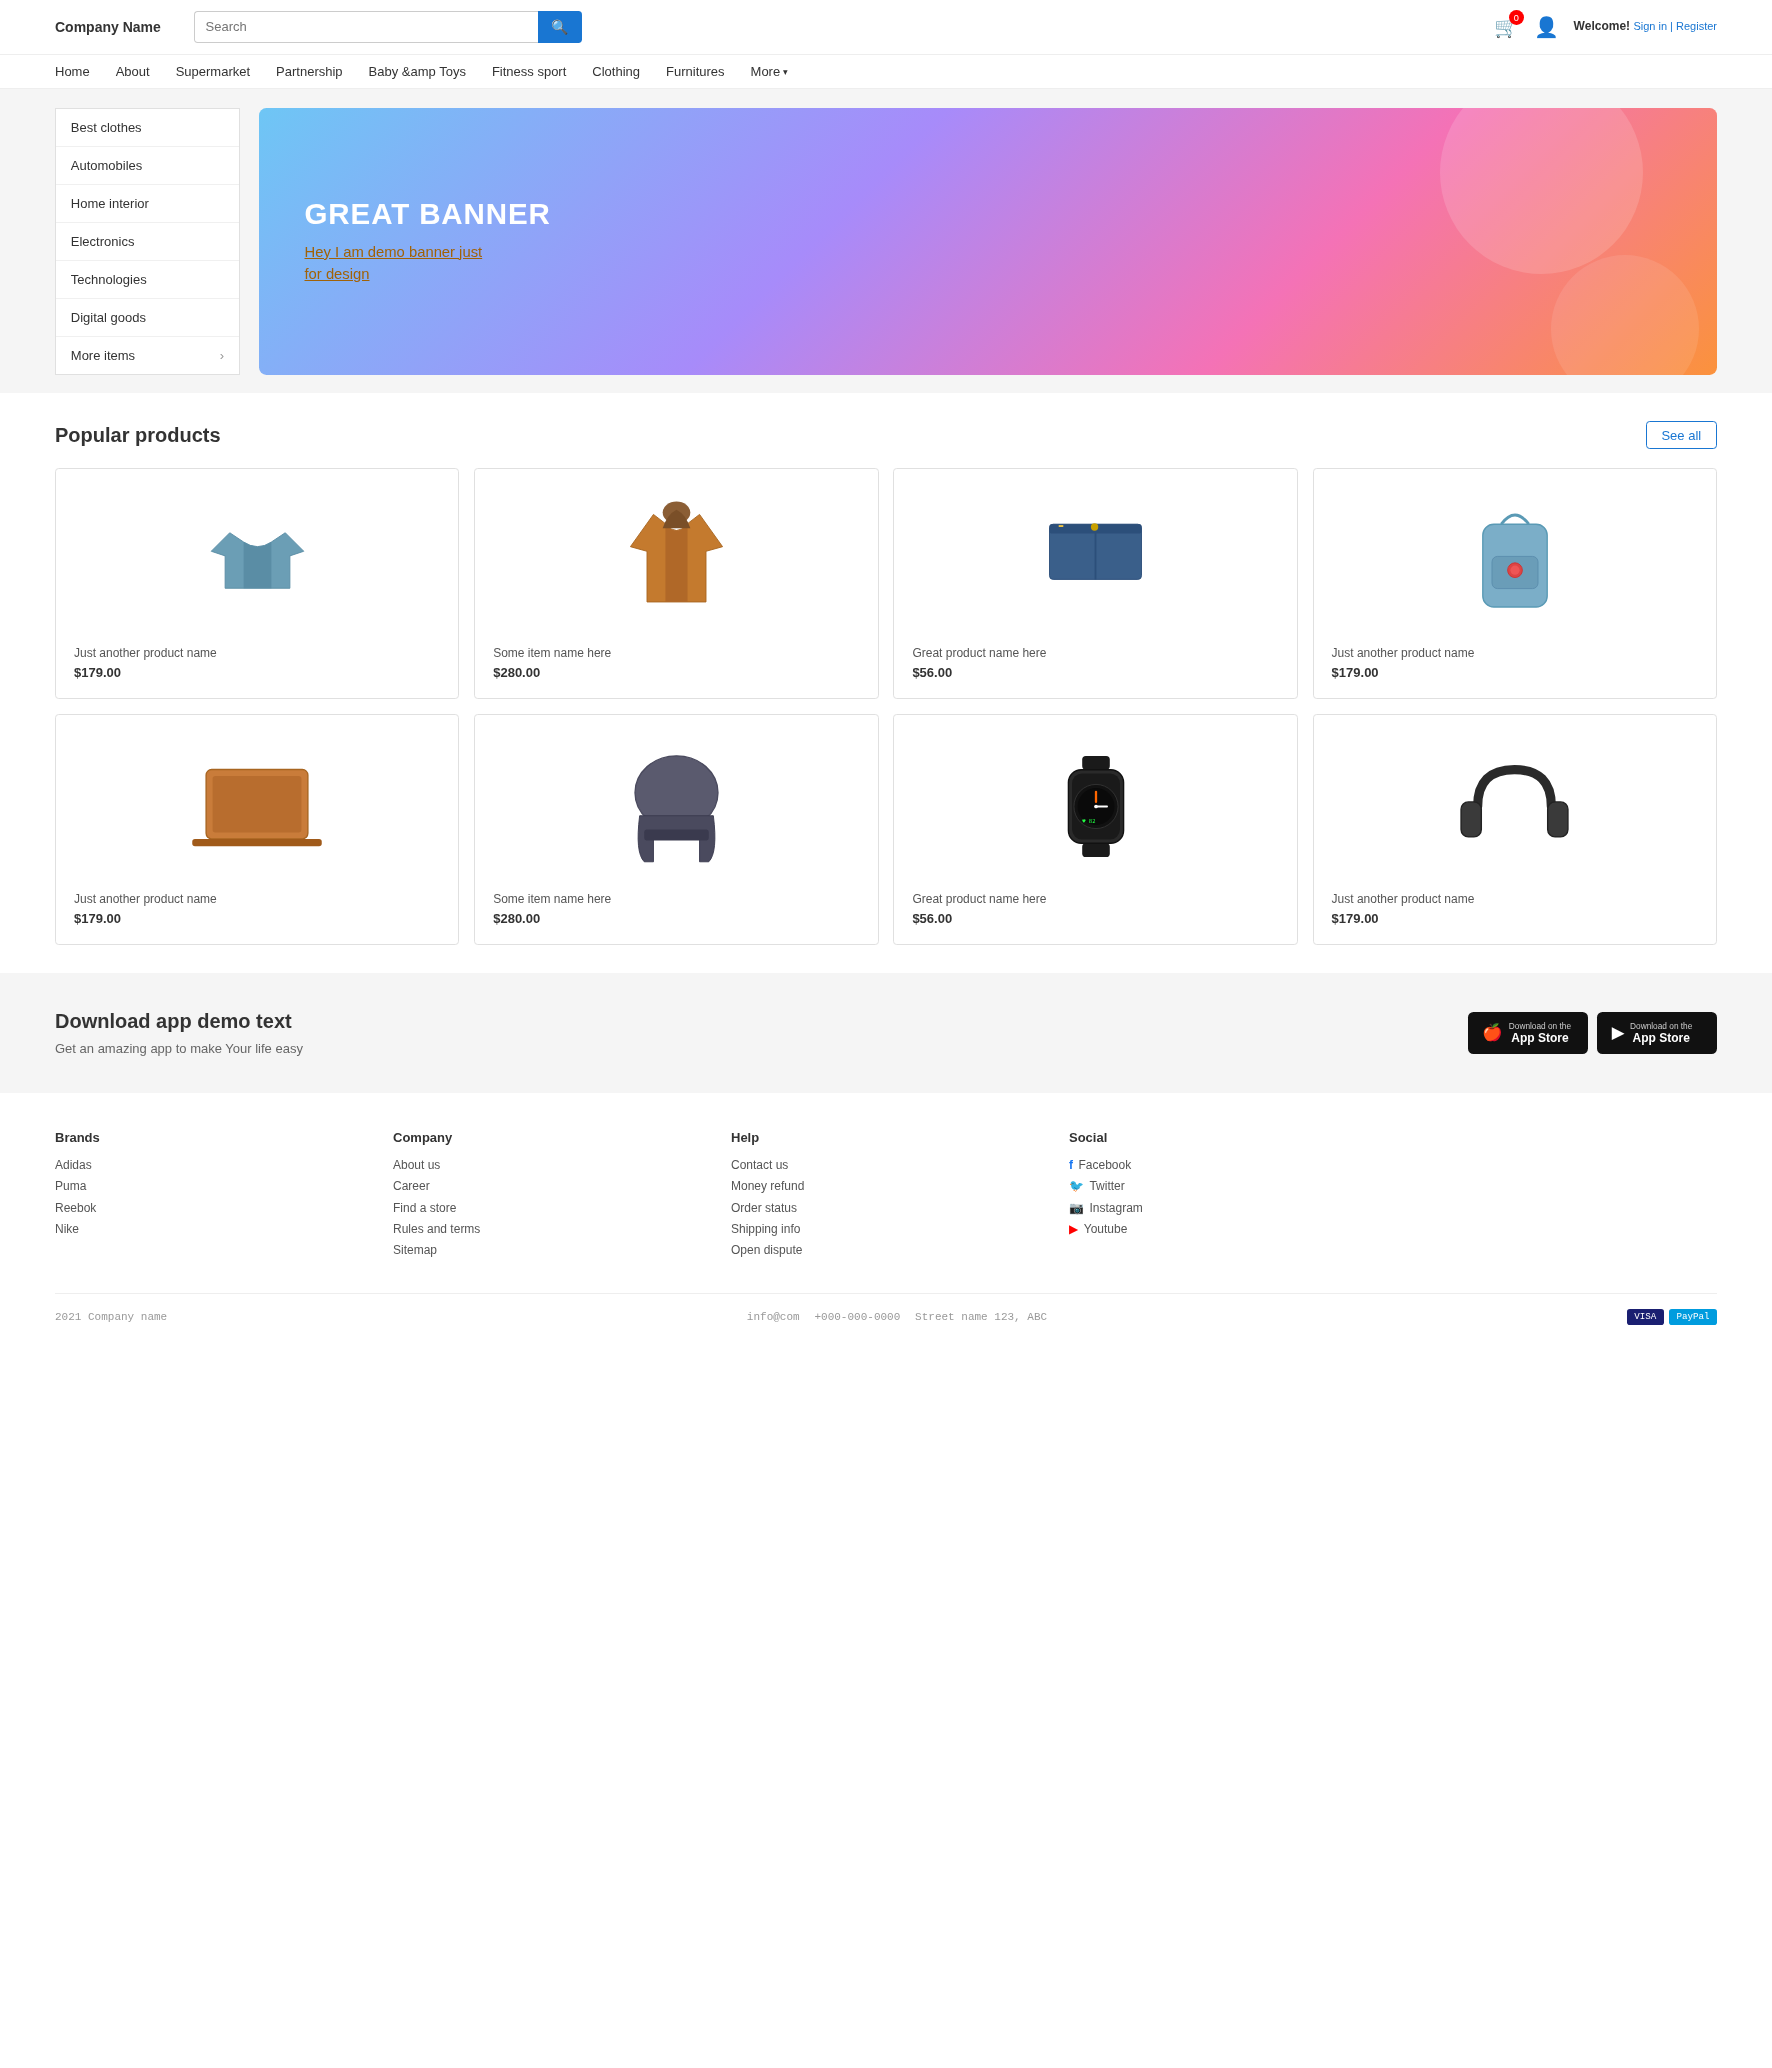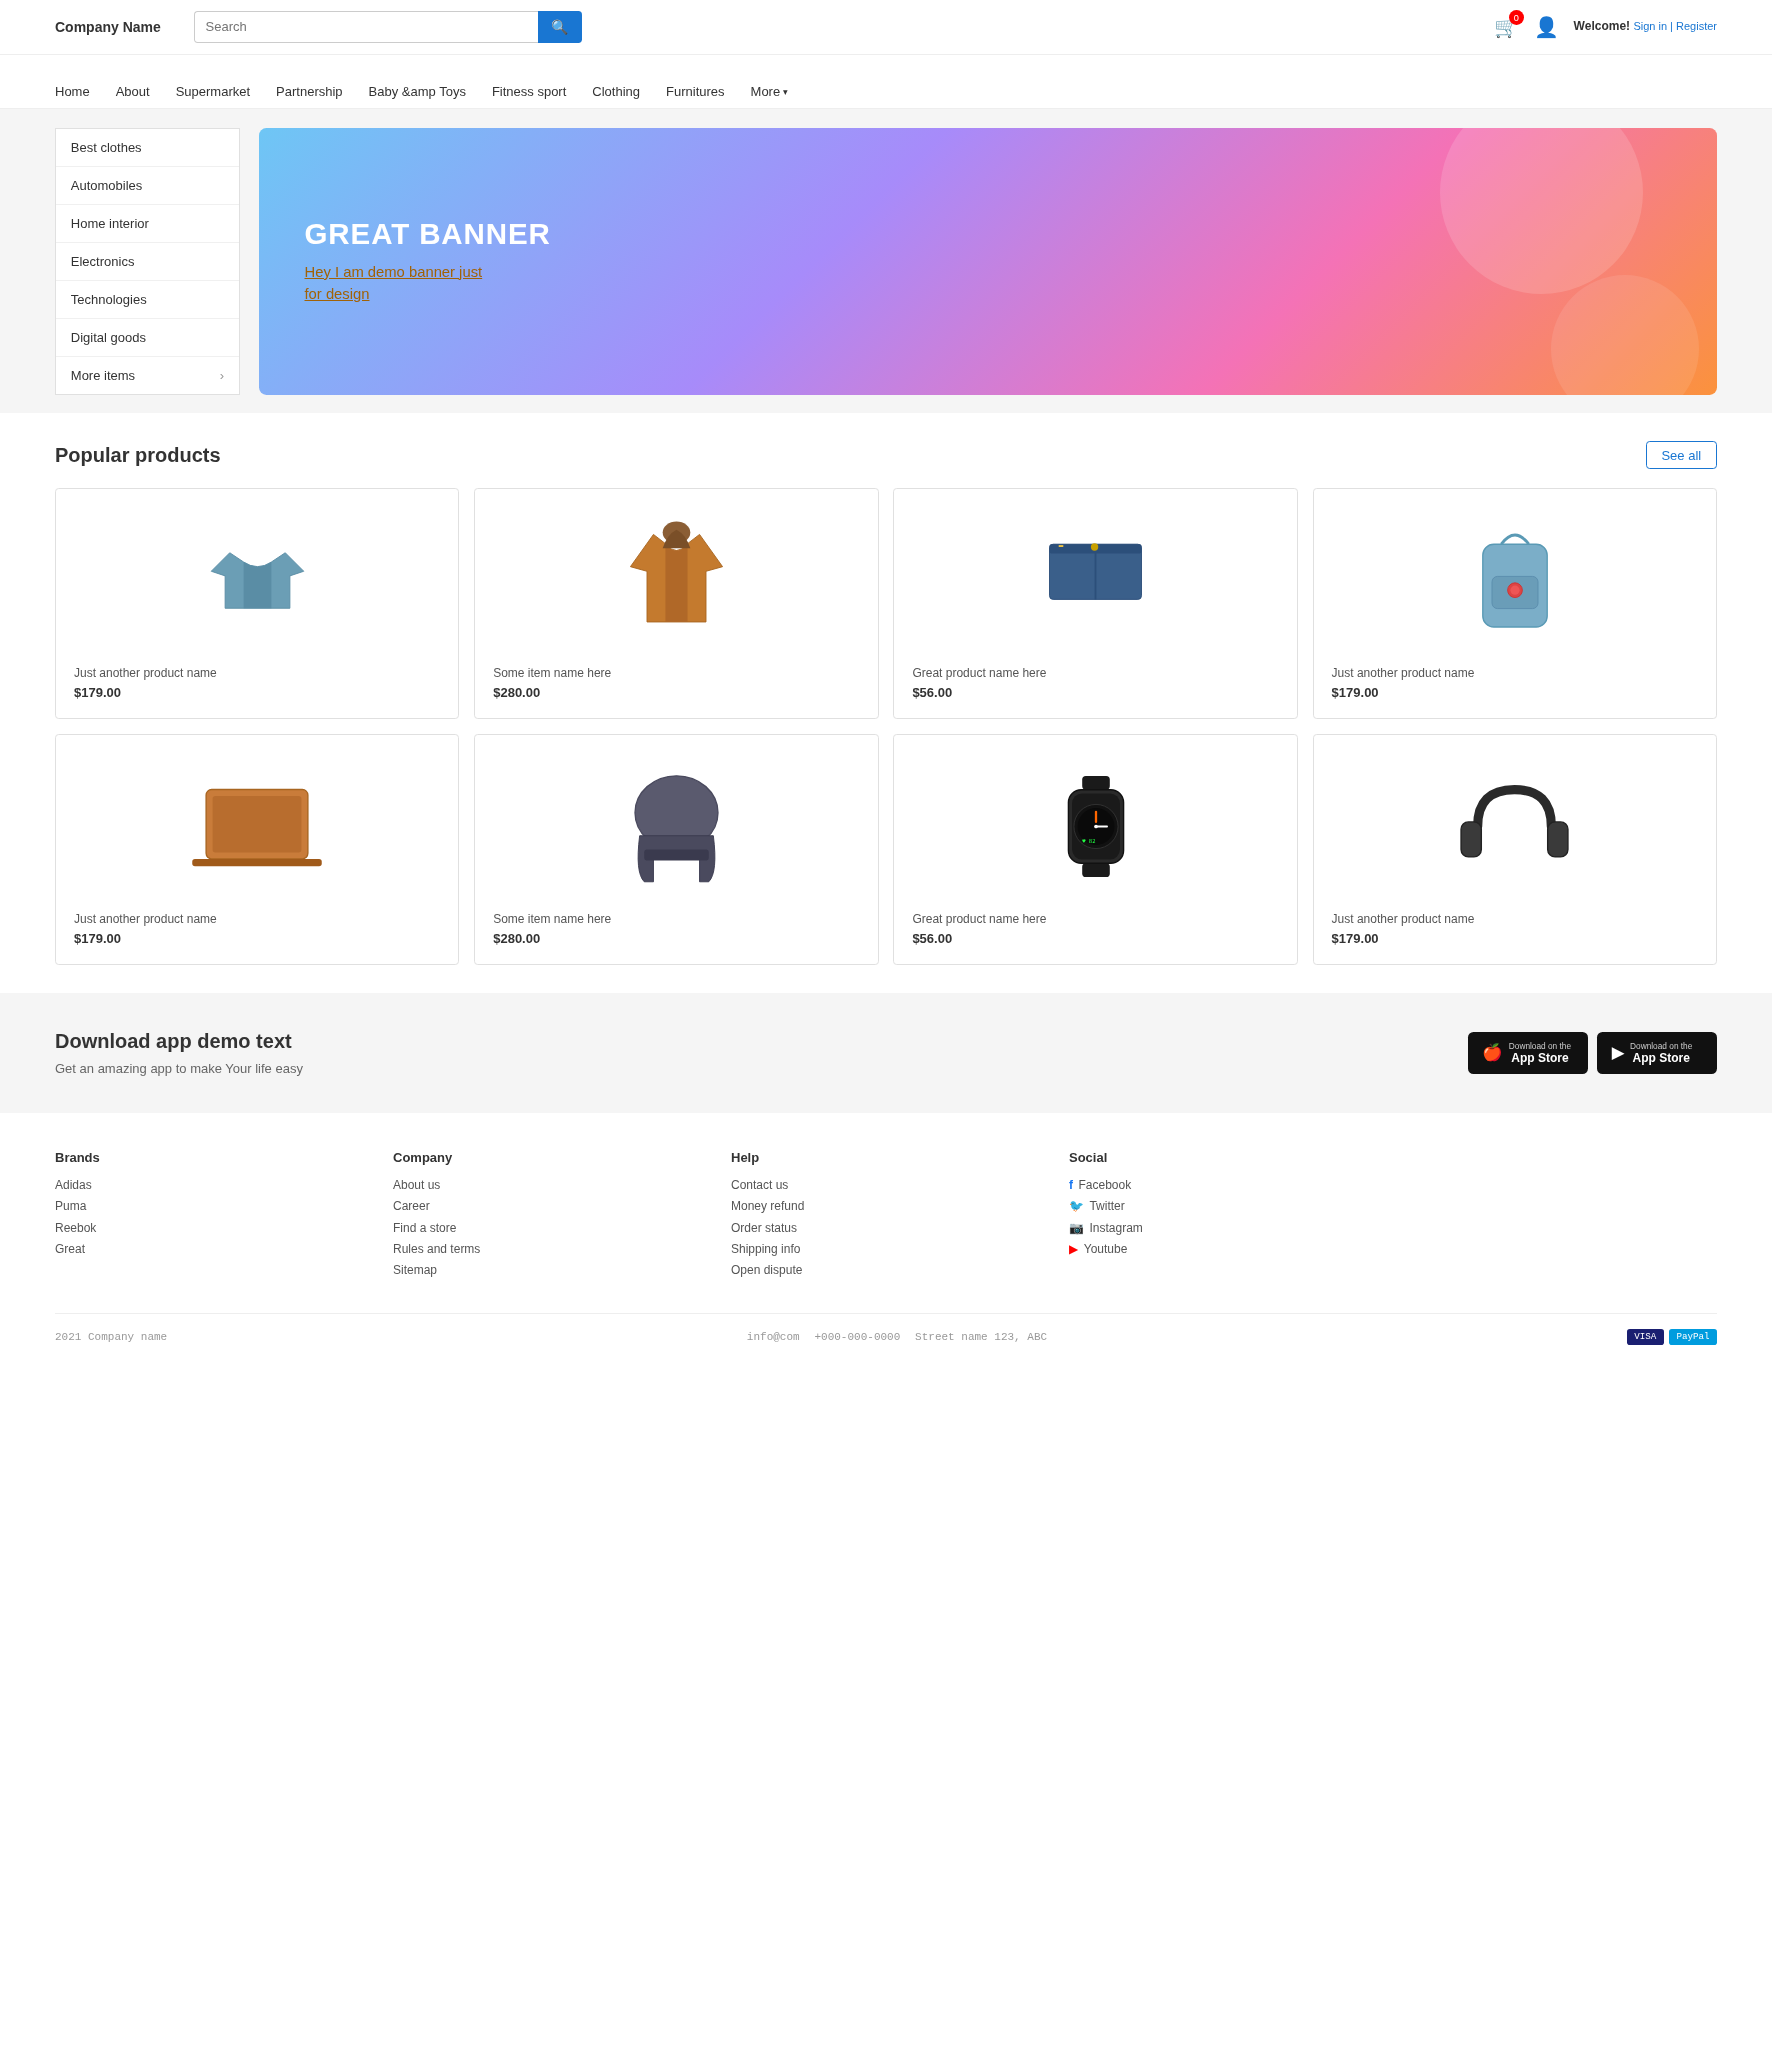--- a/index.html
+++ b/index.html
@@ -14,21 +14,21 @@
     .header-right { margin-left: auto; display: flex; align-items: center; gap: 14.8px; }
     .cart-wrapper { position: relative; }
     .cart-badge { position: absolute; top: -4.6px; right: -4.6px; background: red; color: #fff; border-radius: 50%; width: 14.8px; height: 14.8px; font-size: 9.2px; display: flex; align-items: center; justify-content: center; }
     .cart-icon { font-size: 20px; cursor: pointer; }
     .user-icon { font-size: 20px; cursor: pointer; }
     .welcome-text { font-size: 12px; line-height: 1.4; }
     .signin-link { font-size: 11px; color: #1976d2; cursor: pointer; text-decoration: none; }
 
     
     .nav { display: flex; align-items: center; padding: 9.2px 55px; background: #fff; border-bottom: 0.9px solid #eee; gap: 26px; }
-    .nav-item { font-size: 13px; color: #333; cursor: pointer; text-decoration: none; white-space: nowrap; margin-top: 20px; }
+    .nav-item { font-size: 13px; color: #333; cursor: pointer; text-decoration: none; white-space: nowrap; }
     .nav-more { display: flex; align-items: center; gap: 2.8px; }
     .nav-dropdown-icon { font-size: 9.2px; }
 
     
     .main-content { display: flex; padding: 18.5px 55px; gap: 18.5px; background: #f5f5f5; }
 
     
     .sidebar { background: #fff; border: 0.9px solid #e0e0e0; min-width: 185px; max-width: 185px; padding: 0; }
     .sidebar-item { padding: 11px 14.8px; border-bottom: 0.9px solid #f0f0f0; font-size: 13px; cursor: pointer; display: flex; justify-content: space-between; align-items: center; }
     .sidebar-item:last-child { border-bottom: none; }
@@ -295,21 +295,21 @@
 </div>
 
 <footer class="footer">
   <div class="footer-grid">
 
     <div>
       <div class="footer-col-title">Brands</div>
       <a class="footer-link">Adidas</a>
       <a class="footer-link">Puma</a>
       <a class="footer-link">Reebok</a>
-      <a class="footer-link">Great</a>
+      <a class="footer-link">Nike</a>
     </div>
 
     <div>
       <div class="footer-col-title">Company</div>
       <a class="footer-link">About us</a>
       <a class="footer-link">Career</a>
       <a class="footer-link">Find a store</a>
       <a class="footer-link">Rules and terms</a>
       <a class="footer-link">Sitemap</a>
     </div>

